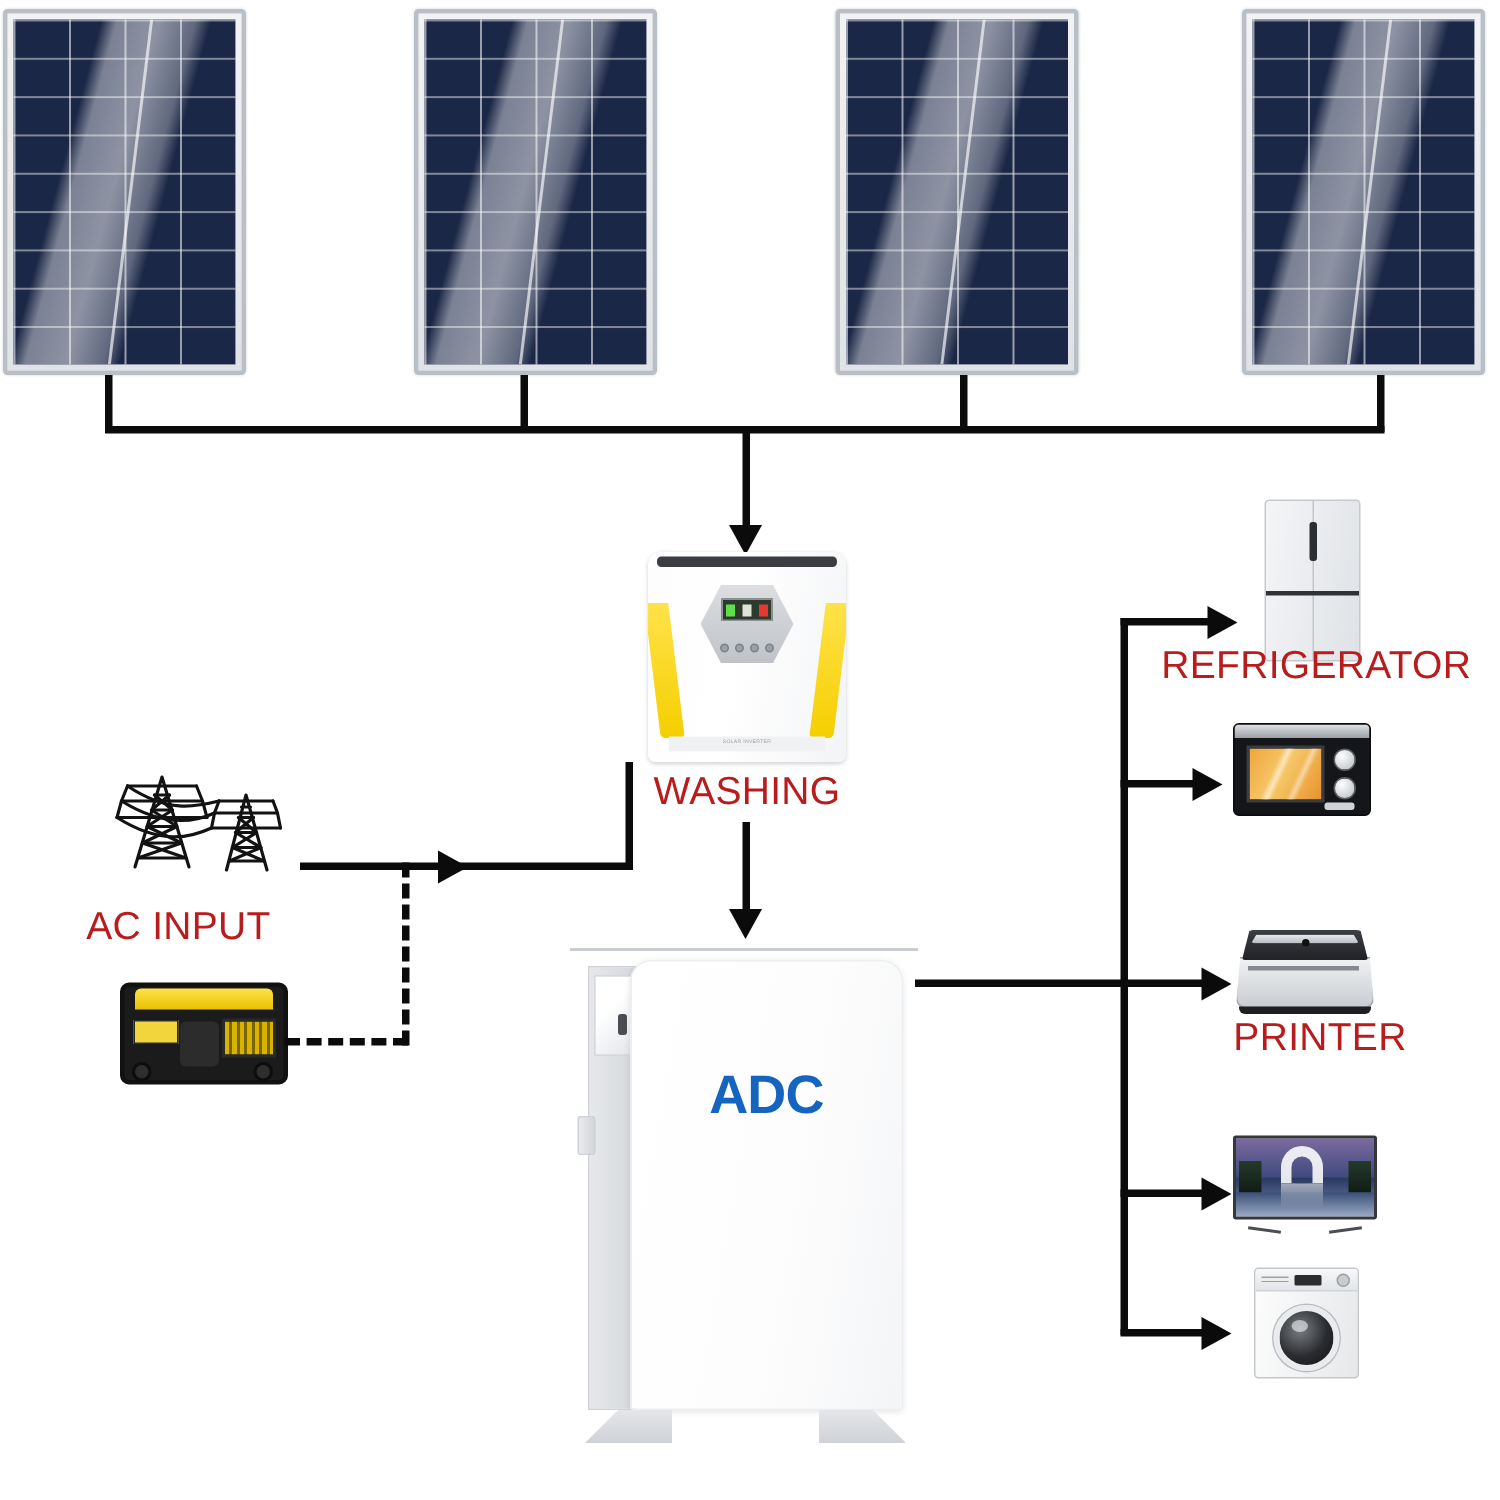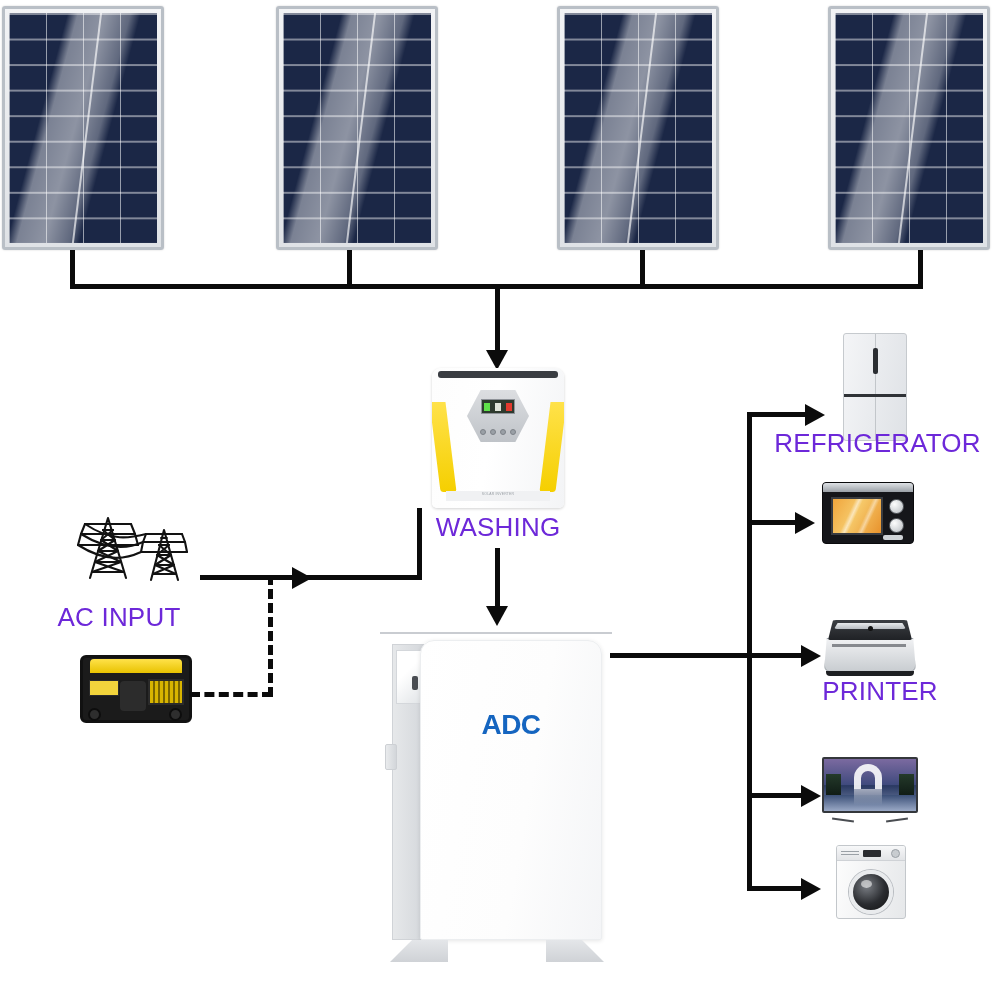--- a/index.html
+++ b/index.html
@@ -8,21 +8,21 @@
     font-family:"Liberation Sans", sans-serif;
     position:relative;
     overflow:hidden;
     color:#111;
   }
   #stage { position:absolute; left:0; top:0; width:1000px; height:1000px; }
   .label {
     position:absolute;
     font-size:26px;
     letter-spacing:0.2px;
-    color:#6d28d9;
+    color:#b91c1c;
     white-space:nowrap;
     text-align:center;
   }
 
   
   .panel {
     position:absolute;
     background:linear-gradient(#f2f3f5,#dfe2e6);
     border:3px solid #b9bfc6;
     border-radius:3px;
@@ -162,21 +162,21 @@
   }
   .bat-front {
     position:absolute; left:40px; top:8px; width:182px; height:300px;
     background:linear-gradient(100deg,#ffffff 0%,#fdfdfd 58%,#f4f5f7 100%);
     border-radius:14px 14px 2px 2px;
     border:1px solid #eceef0;
     box-shadow:0 1px 4px rgba(0,0,0,.10);
   }
   .bat-logo {
     position:absolute; left:50%; top:68px; transform:translateX(-50%);
-    font-size:28px; font-weight:bold; color:#1565C0;
+    font-size:36px; font-weight:bold; color:#1565C0;
     letter-spacing:-0.5px;
   }
   .bat-legL, .bat-legR {
     position:absolute; bottom:0; height:22px;
     background:linear-gradient(#e4e6e9,#cfd2d6);
   }
   .bat-legL { left:10px; width:58px; clip-path:polygon(38% 0,100% 0,100% 100%,0 100%); }
   .bat-legR { right:8px; width:58px; clip-path:polygon(0 0,62% 0,100% 100%,0 100%); }
 
   

